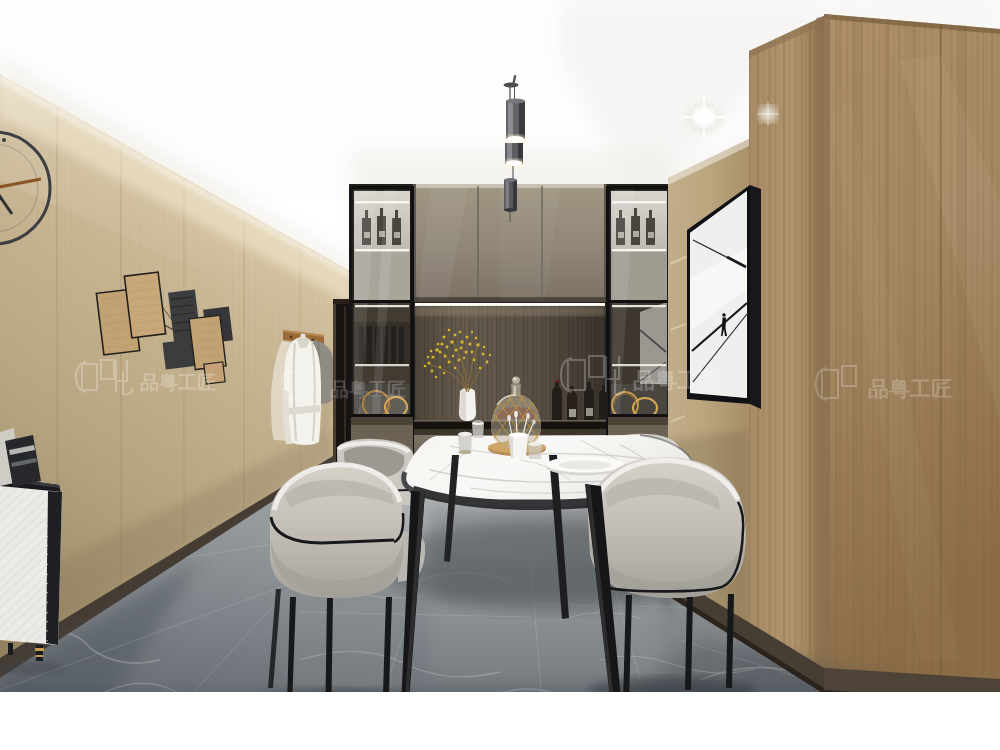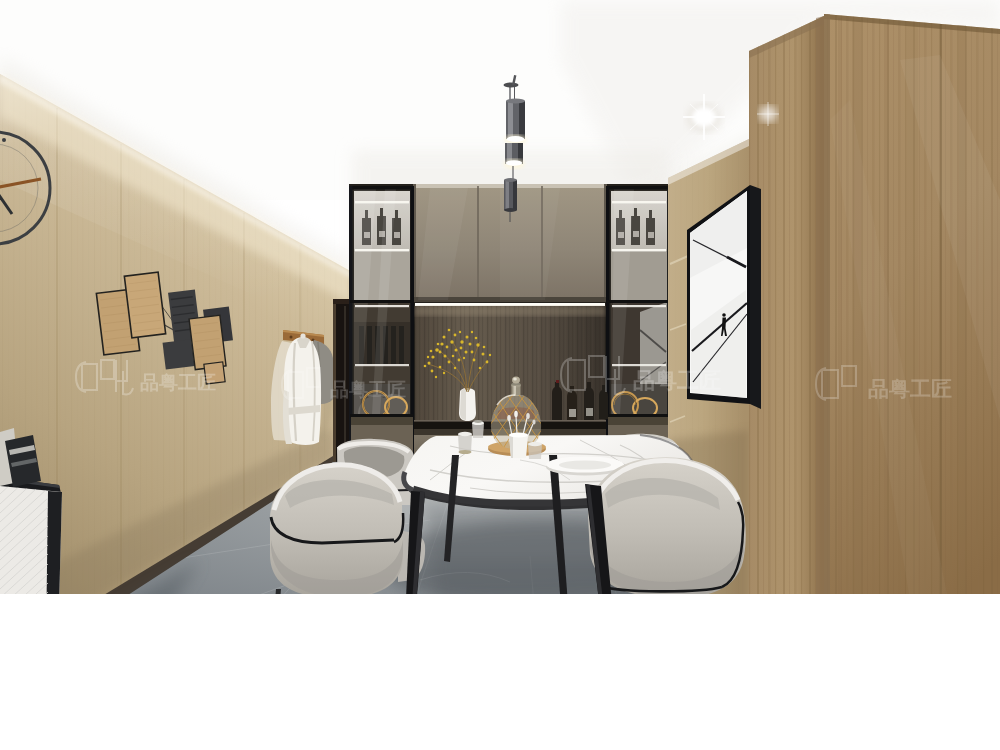--- a/index.html
+++ b/index.html
@@ -1,16 +1,16 @@
 <!DOCTYPE html>
 <html><head>
 <meta charset="utf-8">
 <style>
 html,body{margin:0;padding:0;background:#fff;font-family:"Liberation Sans",sans-serif;}
-#scene{width:1000px;height:594px;position:relative;overflow:hidden;text-align:right;}
+#scene{width:1000px;height:692px;position:relative;overflow:hidden;text-align:right;}
 </style>
 </head>
 <body>
 <div id="scene">
 <svg width="1000" height="750" viewBox="0 0 1000 750">
 <defs>
 <linearGradient id="lwall" x1="0.1" y1="1" x2="0.5" y2="0">
  <stop offset="0" stop-color="#968360"></stop>
  <stop offset="0.4" stop-color="#b7a480"></stop>
  <stop offset="0.75" stop-color="#cbb997"></stop>

